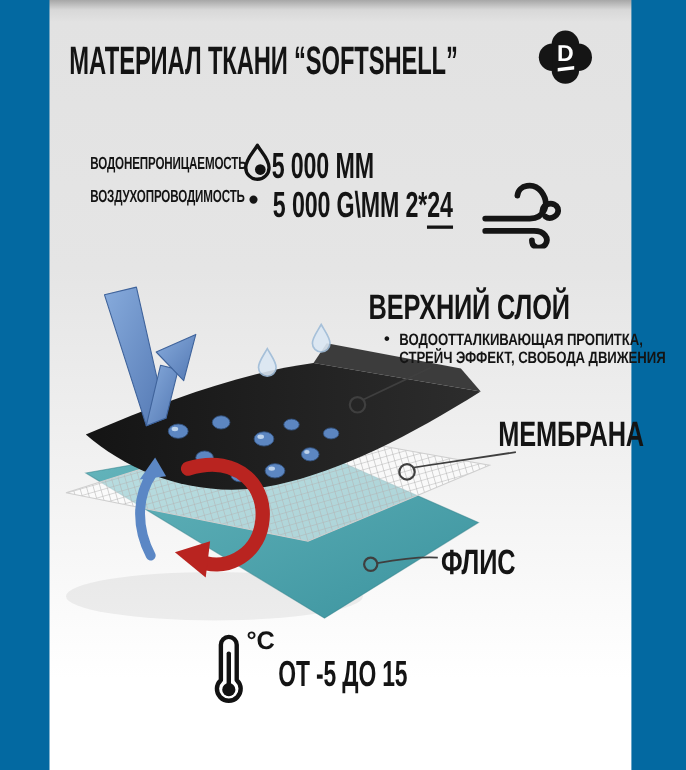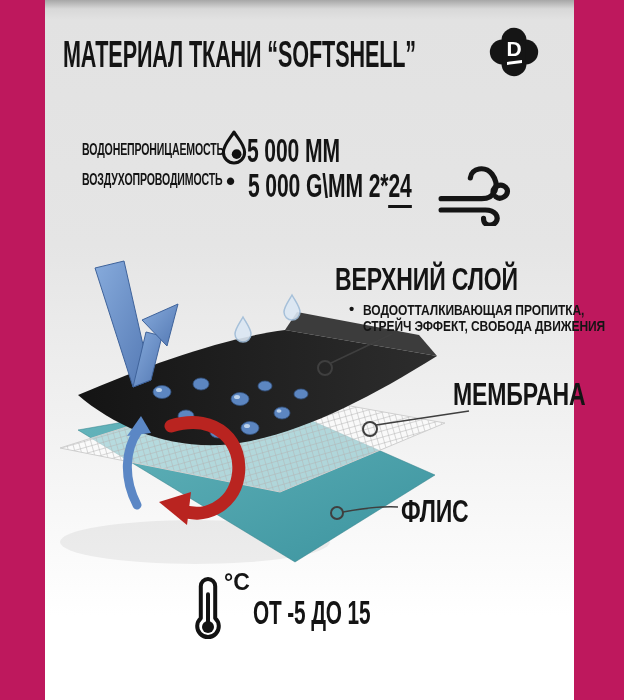--- a/index.html
+++ b/index.html
@@ -1,18 +1,18 @@
 <!DOCTYPE html>
 <html><head>
 <meta charset="utf-8">
 <style>
   html,body { margin:0; padding:0; background:#ffffff; }
   .stage {
     position:relative; width:624px; height:700px; overflow:hidden;
-    background:#be185d; font-family:"Liberation Sans", sans-serif; color:#141414;
+    background:#0369a1; font-family:"Liberation Sans", sans-serif; color:#141414;
   }
   .card {
     position:absolute; left:45px; top:0; width:529px; height:700px;
     background:linear-gradient(180deg,#a7a7a7 0px,#d8d8d8 9px,#e2e2e2 20px,
       #e5e5e5 35%,#f2f2f2 62%,#ffffff 88%);
   }
   .abs { position:absolute; }
   .cond { white-space:nowrap; transform-origin:0 0; font-weight:bold; letter-spacing:-0.2px; }
 
   .title { left:63px; top:34px; font-size:36px; transform:scaleX(0.60); }

